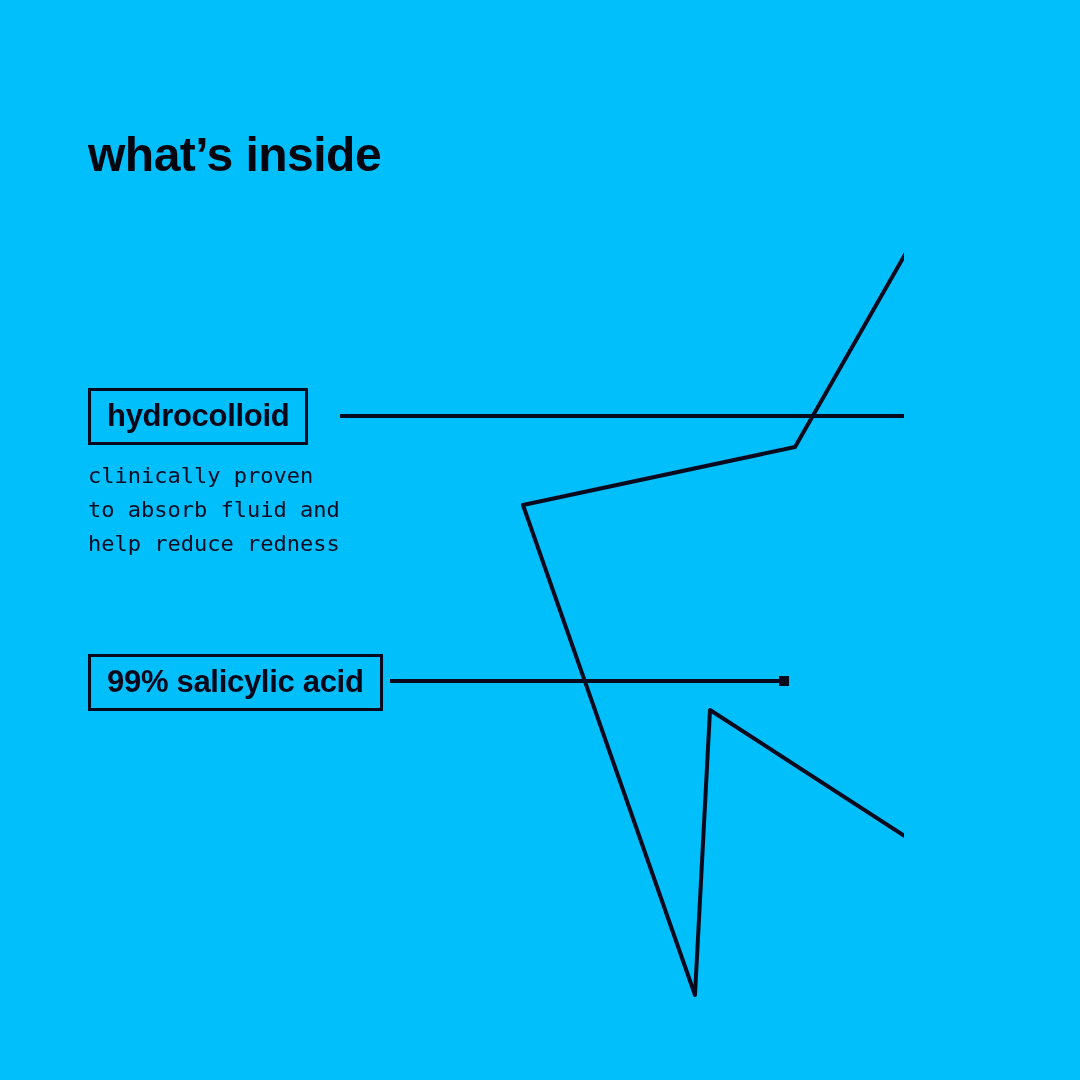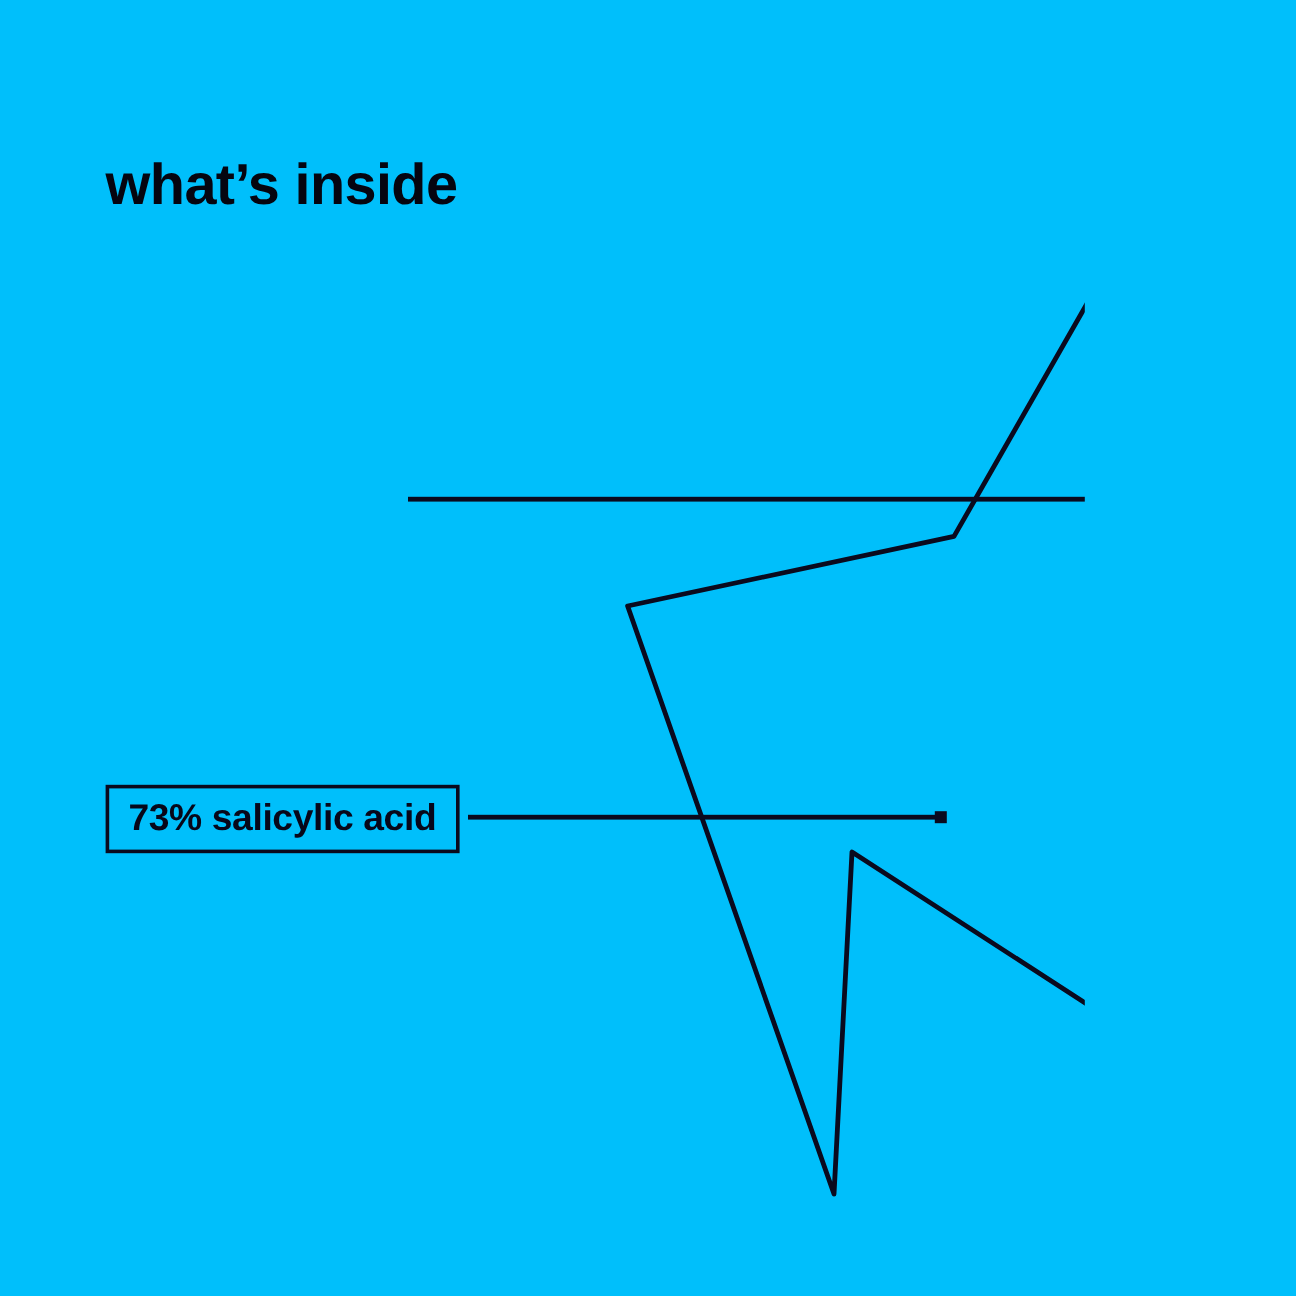--- a/index.html
+++ b/index.html
@@ -96,24 +96,32 @@
              L 1090 470
              L 938 867
              L 1096 950
              L 710 700
              L 695 985
              L 523 495 Z" fill="none" stroke="#0a0a1e" stroke-width="4" stroke-linejoin="round" stroke-linecap="round"></path>
   </svg>
 
   <div id="page-title">what’s inside</div>
 
+  <div class="callout" id="callout-hydrocolloid">
+    <div class="callout-box">
+      <span class="callout-label">hydrocolloid</span>
+    </div>
+    <div class="callout-desc">clinically proven
+to absorb fluid and
+help reduce redness</div>
+  </div>
   <div class="leader" style="left:340px; top:404px; width:600px;"></div>
   <div class="leader-dot" style="left:933px; top:401px;"></div>
 
   <div class="callout" id="callout-salicylic">
     <div class="callout-box">
-      <span class="callout-label">73% salicylic acid</span>
+      <span class="callout-label">99% salicylic acid</span>
     </div>
   </div>
   <div class="leader" style="left:390px; top:669px; width:398px;"></div>
   <div class="leader-dot" style="left:779px; top:666px;"></div>
 
 </div>
 
 </body></html>

